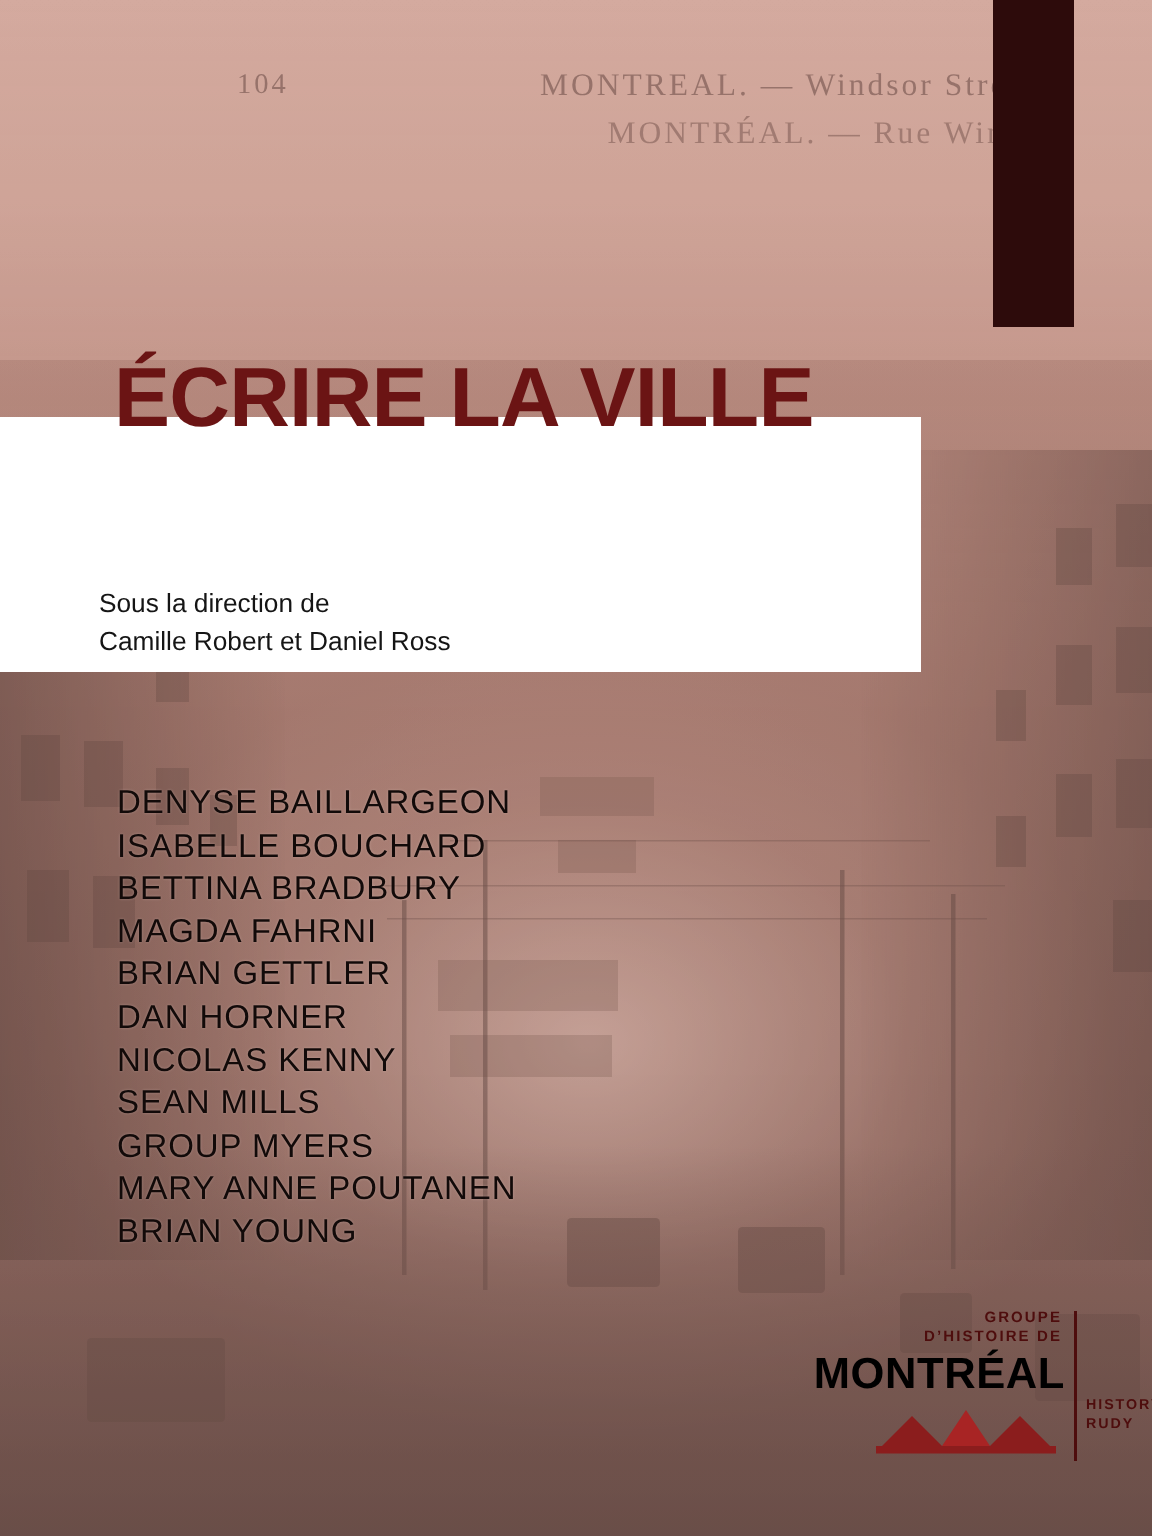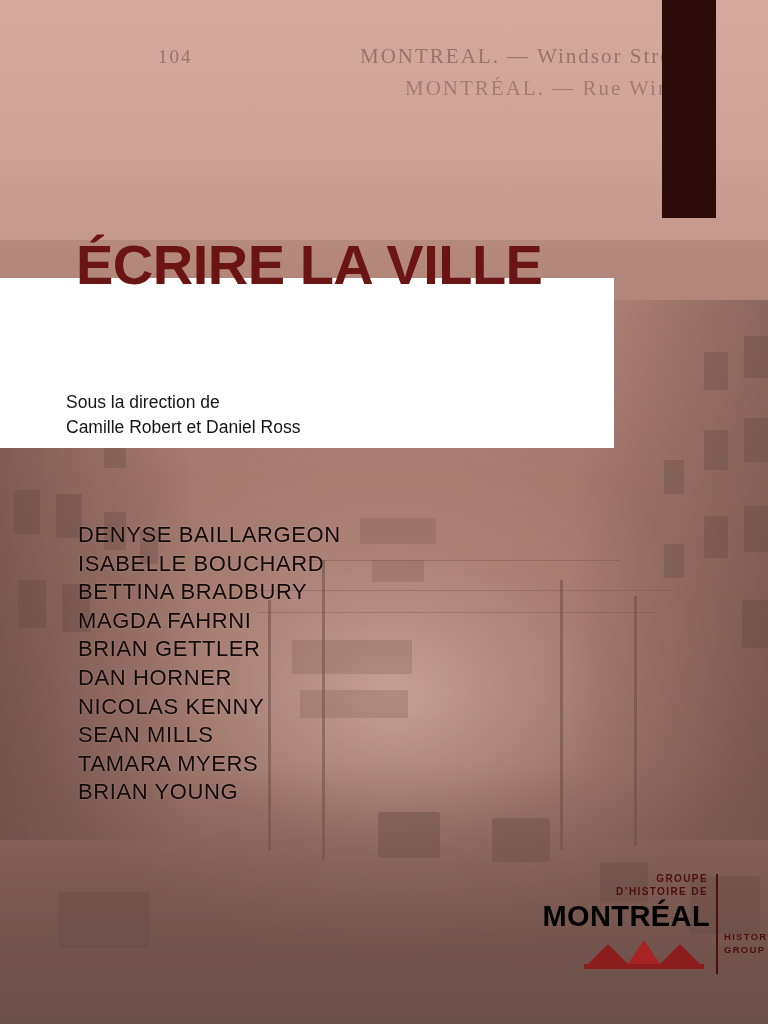--- a/index.html
+++ b/index.html
@@ -334,34 +334,35 @@
 
   <ul class="contributors">
     <li>DENYSE BAILLARGEON</li>
     <li>ISABELLE BOUCHARD</li>
     <li>BETTINA BRADBURY</li>
     <li>MAGDA FAHRNI</li>
     <li>BRIAN GETTLER</li>
     <li>DAN HORNER</li>
     <li>NICOLAS KENNY</li>
     <li>SEAN MILLS</li>
-    <li>TAMARA MYERS</li>
+    <li>GROUP MYERS</li>
+    <li>MARY ANNE POUTANEN</li>
     <li>BRIAN YOUNG</li>
   </ul>
 
   <div class="logo">
     <div class="logo-top">
       <div>GROUPE</div>
       <div>D’HISTOIRE DE</div>
     </div>
     <div class="logo-montreal">MONTRÉAL</div>
     <div class="logo-rule"></div>
     <div class="logo-side">
       <div>HISTORY</div>
-      <div>GROUP</div>
+      <div>RUDY</div>
     </div>
     <svg class="logo-bridge" viewBox="0 0 120 40">
       <path d="M4 30 L24 10 L44 30 Z" fill="#8b1d1d"></path>
       <path d="M44 30 L60 6 L76 30 Z" fill="#a82424"></path>
       <path d="M76 30 L96 10 L116 30 Z" fill="#8b1d1d"></path>
       <rect x="0" y="30" width="120" height="5" fill="#8b1d1d"></rect>
     </svg>
   </div>
 
 </div>

